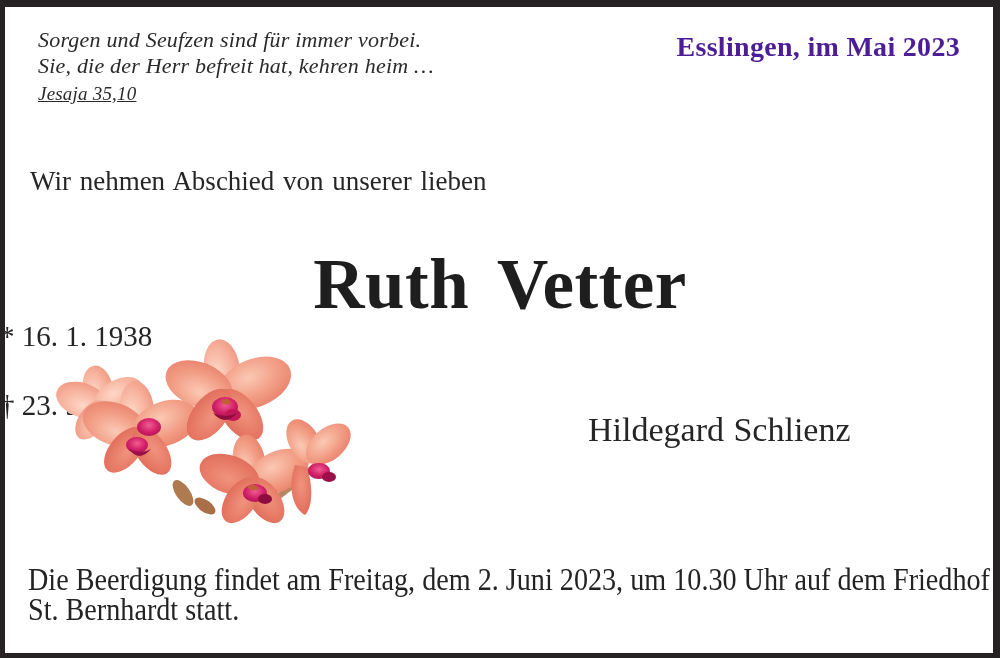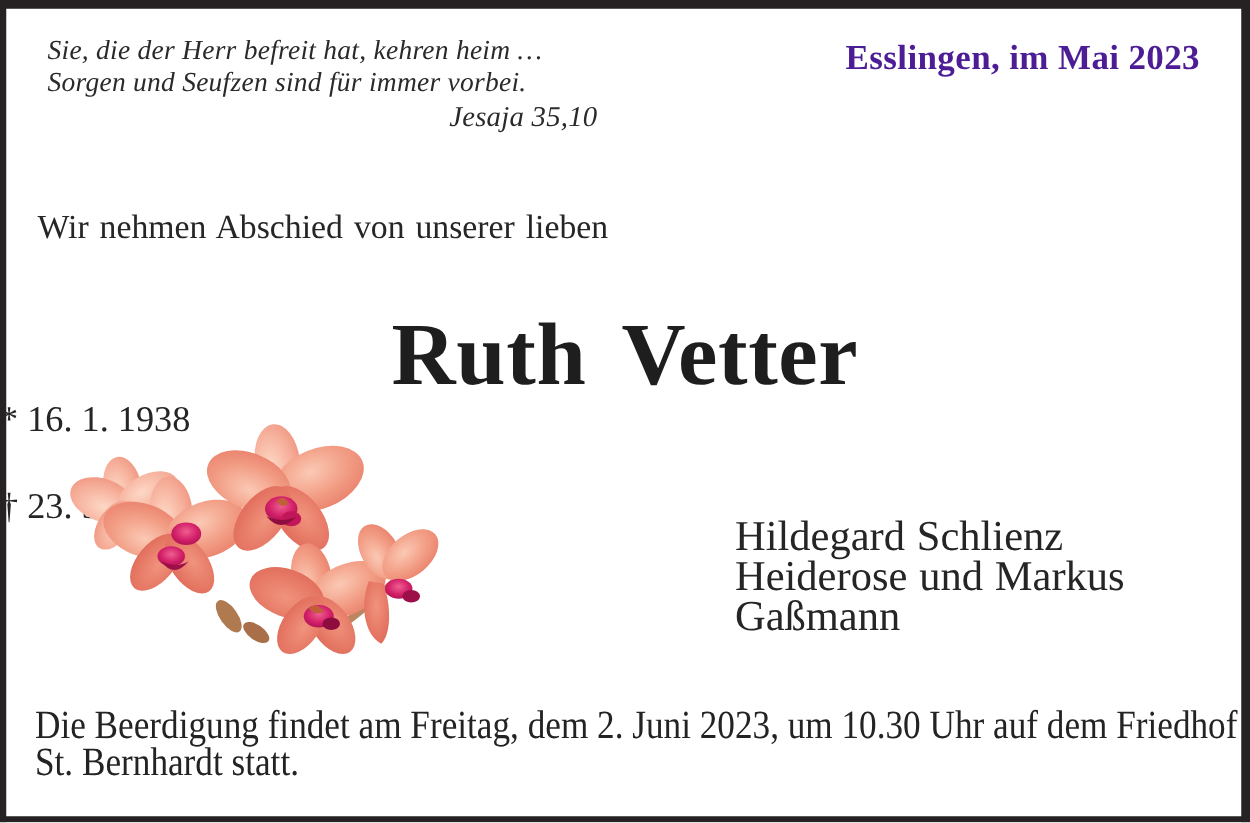--- a/index.html
+++ b/index.html
@@ -16,21 +16,21 @@
   .frame-top    { left: 0; top: 0; width: 100%; height: 7px; }
   .frame-bottom { left: 0; bottom: 0; width: 100%; height: 5px; }
   .frame-left   { left: 0; top: 0; width: 5px; height: 100%; }
   .frame-right  { right: 0; top: 0; width: 7px; height: 100%; }
 
   .quote-block {
     position: absolute; left: 38px; top: 27px; width: 440px;
     font-style: italic; font-size: 22px; line-height: 26px;
     color: #2b2a2a; letter-spacing: 0.2px;
   }
-  .quote-source { text-align: right; font-size: 23px; margin-top: 2px; padding-right: 0; }
+  .quote-source { font-size: 19px; margin-top: 2px; padding-right: 0; text-decoration: underline; }
 
   .dateline {
     position: absolute; top: 31px; right: 40px;
     font-size: 28px; color: #4c1d95; letter-spacing: 0.3px; font-weight: bold;
   }
 
   .intro {
     position: absolute; left: 30px; top: 166px;
     font-size: 27px; color: #272627; word-spacing: 2px;
   }
@@ -65,22 +65,22 @@
 <body>
 
 <div class="page">
 
   <div class="frame-bar frame-top"></div>
   <div class="frame-bar frame-bottom"></div>
   <div class="frame-bar frame-left"></div>
   <div class="frame-bar frame-right"></div>
 
   <div class="quote-block">
+    <div>Sorgen und Seufzen sind für immer vorbei.</div>
     <div>Sie, die der Herr befreit hat, kehren heim …</div>
-    <div>Sorgen und Seufzen sind für immer vorbei.</div>
     <div class="quote-source">Jesaja 35,10</div>
   </div>
 
   <div class="dateline">Esslingen, im Mai 2023</div>
 
   <div class="intro">Wir nehmen Abschied von unserer lieben</div>
 
   <div class="deceased-name">Ruth Vetter</div>
 
   <div class="dates">
@@ -163,21 +163,20 @@
       <ellipse rx="24" ry="15" fill="url(#pg1)" transform="rotate(-120) translate(18,0)"></ellipse>
       <ellipse rx="26" ry="16" fill="url(#pg1)" transform="rotate(-40) translate(20,0)"></ellipse>
       <path d="M-18,8 C-26,30 -20,52 -8,58 C0,50 0,28 -6,10 Z" fill="url(#pg3)"></path>
       <ellipse cx="6" cy="14" rx="11" ry="8" fill="url(#lipg)"></ellipse>
       <ellipse cx="16" cy="20" rx="7" ry="5" fill="#9c0f48"></ellipse>
     </g>
   </svg>
 
   <div class="mourners">
     <div>Hildegard Schlienz</div>
-    <div>Heiderose und Markus Gaßmann</div>
   </div>
 
   <div class="funeral">
     <div>Die Beerdigung findet am Freitag, dem 2. Juni 2023, um 10.30 Uhr auf dem Friedhof</div>
     <div>St. Bernhardt statt.</div>
   </div>
 
 </div>
 
 </body></html>

